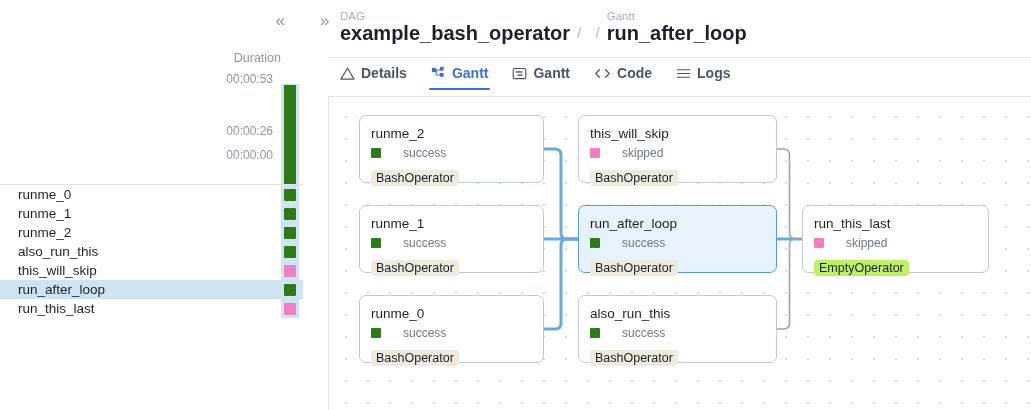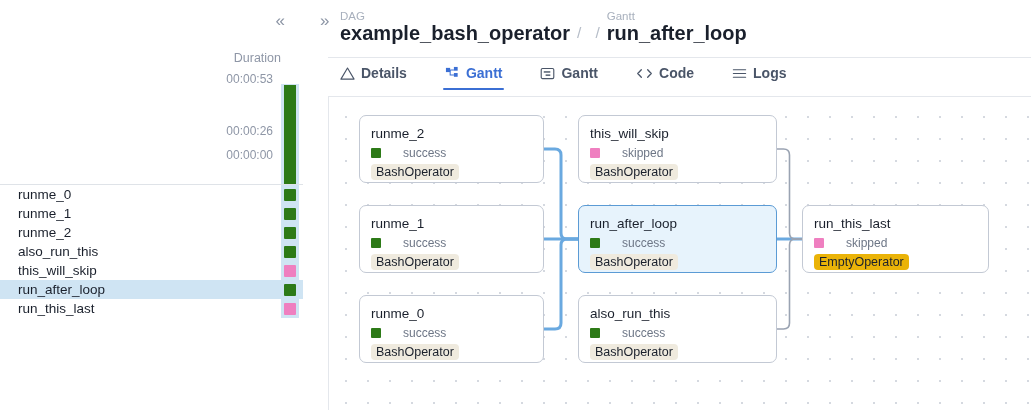--- a/index.html
+++ b/index.html
@@ -104,21 +104,21 @@
   .clock-ico { display: inline-block; vertical-align: -2px; margin-right: 1px; }
 
   #header-rule {
     position: absolute; left: 25px; top: 57px;
     width: 1006px; height: 1px; background: #e4e7ec;
   }
 
   
   #tabs {
     position: absolute; left: 37px; top: 65px;
-    display: flex; align-items: center; gap: 38px;
+    display: flex; align-items: center; gap: 24px;
   }
   .tab {
     display: flex; align-items: center; gap: 6px;
     font-size: 14px; font-weight: bold;
     color: #4a5568; cursor: pointer;
     padding-bottom: 9px; position: relative;
   }
   .tab.active { color: #3b6fd4; }
   .tab.active::after {
     content: ""; position: absolute;
@@ -160,27 +160,27 @@
     font-size: 13.5px; color: #1a202c;
     line-height: 17px; white-space: nowrap;
   }
   .node-status {
     display: flex; align-items: center; gap: 22px;
     margin-top: 3px; height: 15px;
   }
   .node-status .sq { width: 10px; height: 10px; }
   .status-text { font-size: 12px; color: #6d7686; }
   .op-badge {
-    display: inline-block; margin-top: 4px;
+    display: inline-block; margin-top: 10px;
     font-size: 12.5px; color: #1a202c;
     padding: 1px 5px; border-radius: 4px;
     white-space: nowrap;
   }
   .op-bash { background: #efeade; }
-  .op-empty { background: #eab308; }
+  .op-empty { background: #bef264; }
 </style>
 </head>
 <body>
 
 <div id="app">
 
   <div id="grid-panel">
 
     <div id="collapse-btn">«</div>
 

